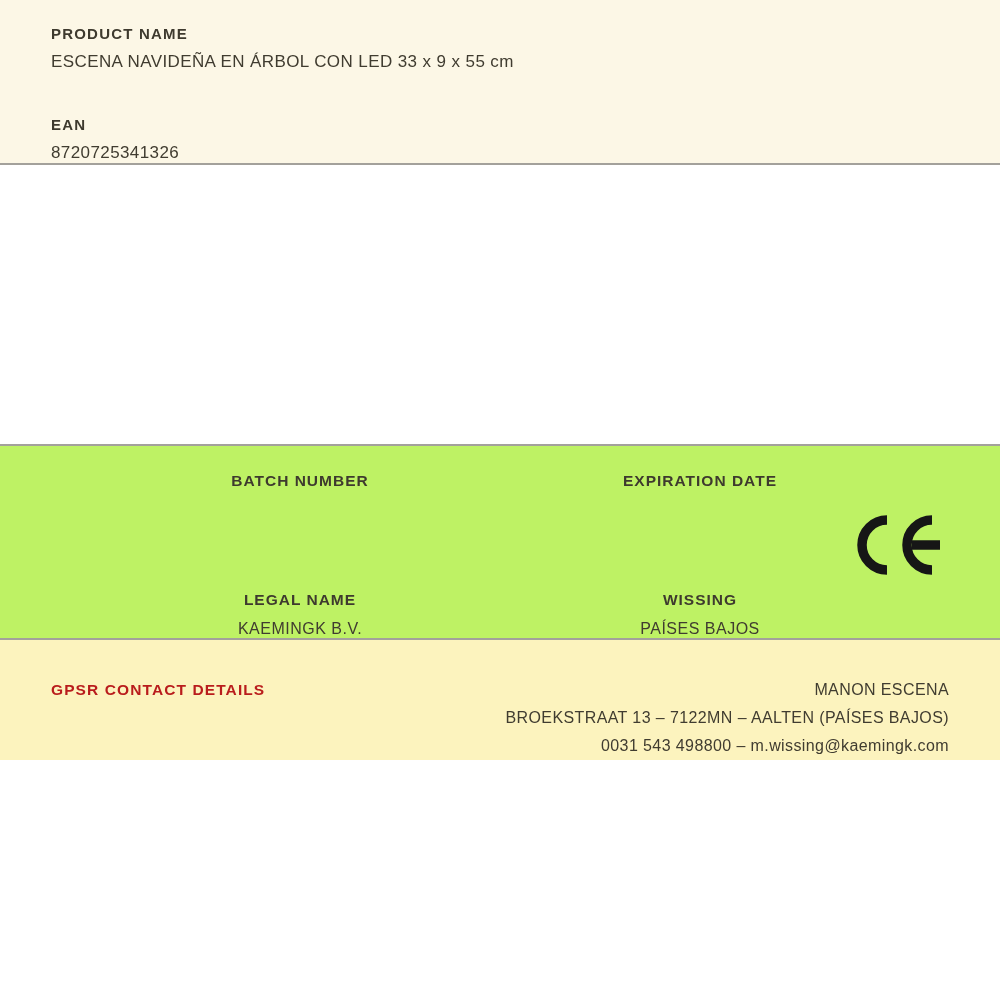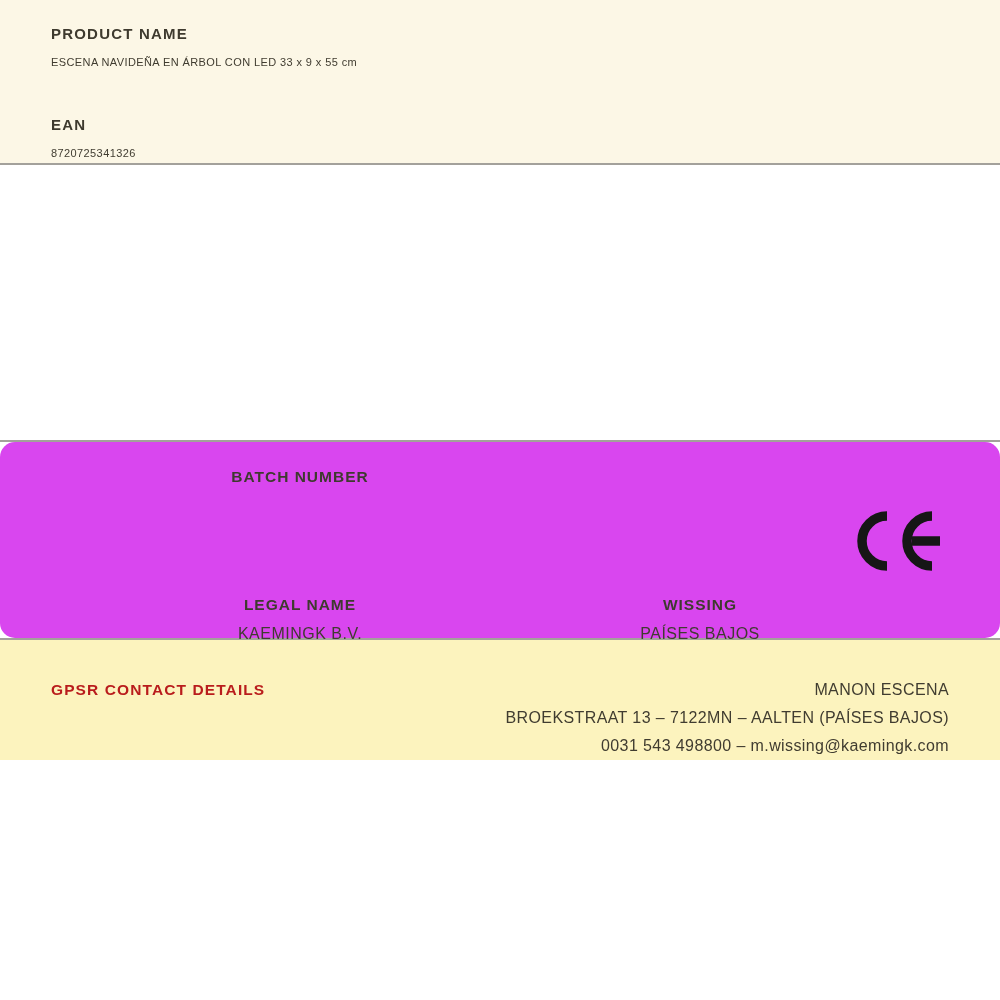--- a/index.html
+++ b/index.html
@@ -20,43 +20,42 @@
     height: 2px;
     background: #a3a19b;
     flex: 0 0 auto;
   }
   .section-image {
     height: 457px;
     background: #ffffff;
   }
   .section-details {
     height: 196px;
-    background: #d946ef;
+    background: #bef264;
     position: relative;
     padding-top: 26px;
-    border-radius: 15px;
   }
   .section-contact {
     height: 156px;
     background: #fcf3be;
     padding: 36px 51px 0 51px;
     display: flex;
     justify-content: space-between;
     align-items: flex-start;
   }
 
   .field-label {
     font-size: 15px;
     font-weight: 700;
     letter-spacing: 1.2px;
     line-height: 18px;
     color: #3e3a2e;
   }
   .field-value {
-    font-size: 11px;
+    font-size: 17px;
     font-weight: 400;
     letter-spacing: 0.4px;
     line-height: 20px;
     margin-top: 9px;
   }
   .field-group + .field-group { margin-top: 44px; }
 
   .details-grid {
     display: grid;
     grid-template-columns: 400px 400px;
@@ -108,20 +107,21 @@
 
   <div class="divider"></div>
 
   <section class="section-image"></section>
 
   <div class="divider"></div>
 
   <section class="section-details">
     <div class="details-grid">
       <div class="details-cell field-label">BATCH NUMBER</div>
+      <div class="details-cell field-label">EXPIRATION DATE</div>
       <div class="details-cell field-value"></div>
       <div class="details-cell field-value"></div>
     </div>
     <div class="details-grid details-row2">
       <div class="details-cell field-label">LEGAL NAME</div>
       <div class="details-cell field-label">WISSING</div>
       <div class="details-cell field-value">KAEMINGK B.V.</div>
       <div class="details-cell field-value">PAÍSES BAJOS</div>
     </div>
 

